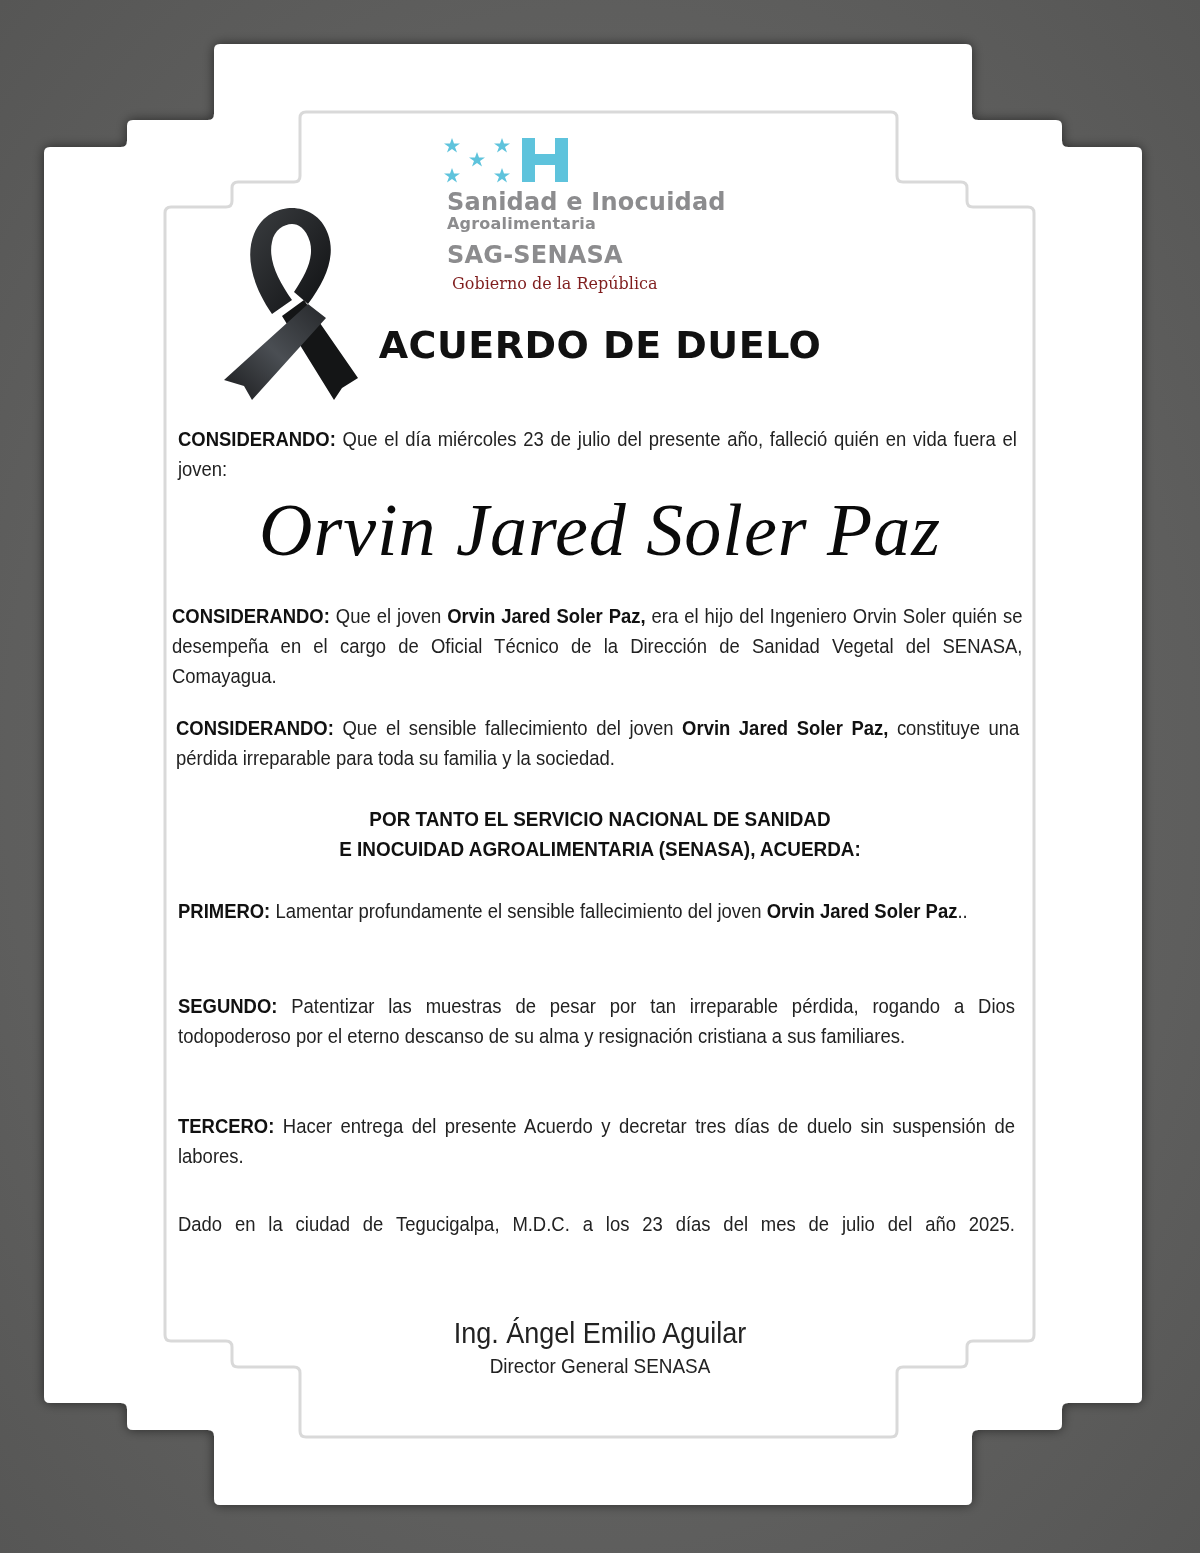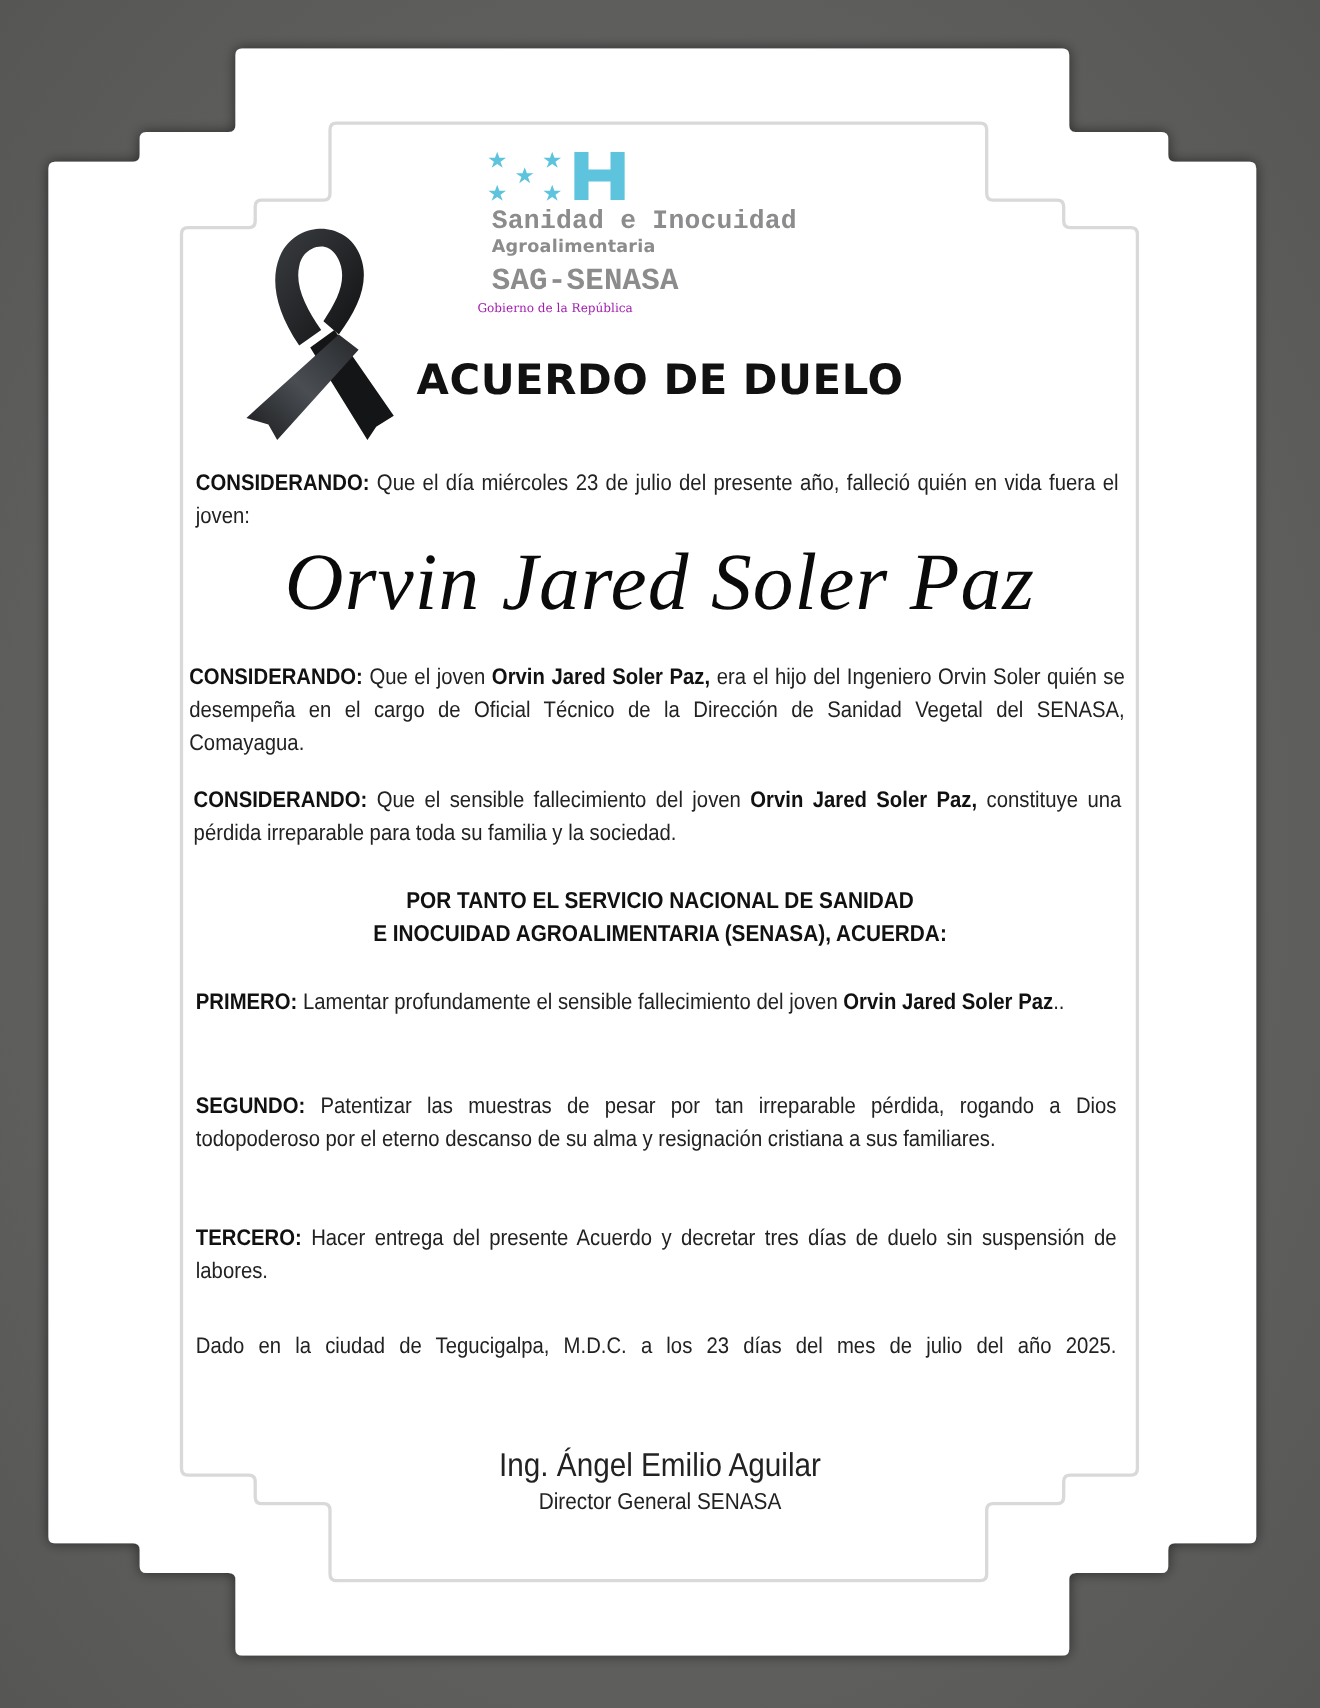--- a/index.html
+++ b/index.html
@@ -6,24 +6,24 @@
   body {
     width: 1200px; height: 1553px; position: relative; overflow: hidden;
     background: radial-gradient(ellipse at center, #6a6a69 0%, #5e5e5d 70%, #565655 100%);
     font-family: "Liberation Sans", sans-serif;
   }
   .frame-svg { position: absolute; left: 0; top: 0; width: 1200px; height: 1553px; }
   .abs { position: absolute; }
   .logo-stars { left: 444px; top: 138px; width: 72px; height: 50px; }
   .logo-h { left: 522px; top: 138px; width: 46px; height: 44px; }
   .logo-line { left: 447px; color: #8c8c8e; font-family: "DejaVu Sans", sans-serif; font-weight: bold; white-space: nowrap; letter-spacing: 0.2px; }
-  .logo-l1 { top: 188px; font-size: 24px; font-family: Liberation Mono, monospace; }
+  .logo-l1 { top: 188px; font-size: 24px; }
   .logo-l2 { top: 214px; font-size: 16px; }
-  .logo-l3 { top: 241px; font-size: 28px; font-family: Liberation Mono, monospace; }
-  .logo-gov { left: 434px; top: 274px; font-size: 11px; color: #a21caf; font-family: "DejaVu Serif", serif; }
+  .logo-l3 { top: 241px; font-size: 24px; }
+  .logo-gov { left: 452px; top: 274px; font-size: 16px; color: #7f1d1d; font-family: "DejaVu Serif", serif; }
   .ribbon { left: 222px; top: 204px; width: 138px; height: 196px; }
   .title { left: 300px; width: 600px; top: 323px; text-align: center; font-family: "DejaVu Sans", sans-serif; font-weight: bold; font-size: 38px; color: #111; letter-spacing: 0.5px; }
   .para { position: absolute; font-size: 20.5px; line-height: 30px; color: #222; text-align: justify; transform: scaleX(0.9); transform-origin: left top; }
   .para b { color: #111; }
   .name-script { left: 150px; width: 900px; top: 488px; text-align: center; font-family: "Liberation Serif", serif; font-style: italic; font-size: 74px; color: #0a0a0a; letter-spacing: 1px; }
   .center-block { position: absolute; left: 200px; width: 800px; text-align: center; font-weight: bold; font-size: 21px; line-height: 30px; color: #111; transform: scaleX(0.9); transform-origin: center top; }
   .sig-name { left: 300px; width: 600px; top: 1316px; text-align: center; font-size: 30px; color: #222; transform: scaleX(0.9); transform-origin: center top; }
   .sig-role { left: 300px; width: 600px; top: 1354px; text-align: center; font-size: 21px; color: #222; transform: scaleX(0.9); transform-origin: center top; }
 </style>
 </head>

